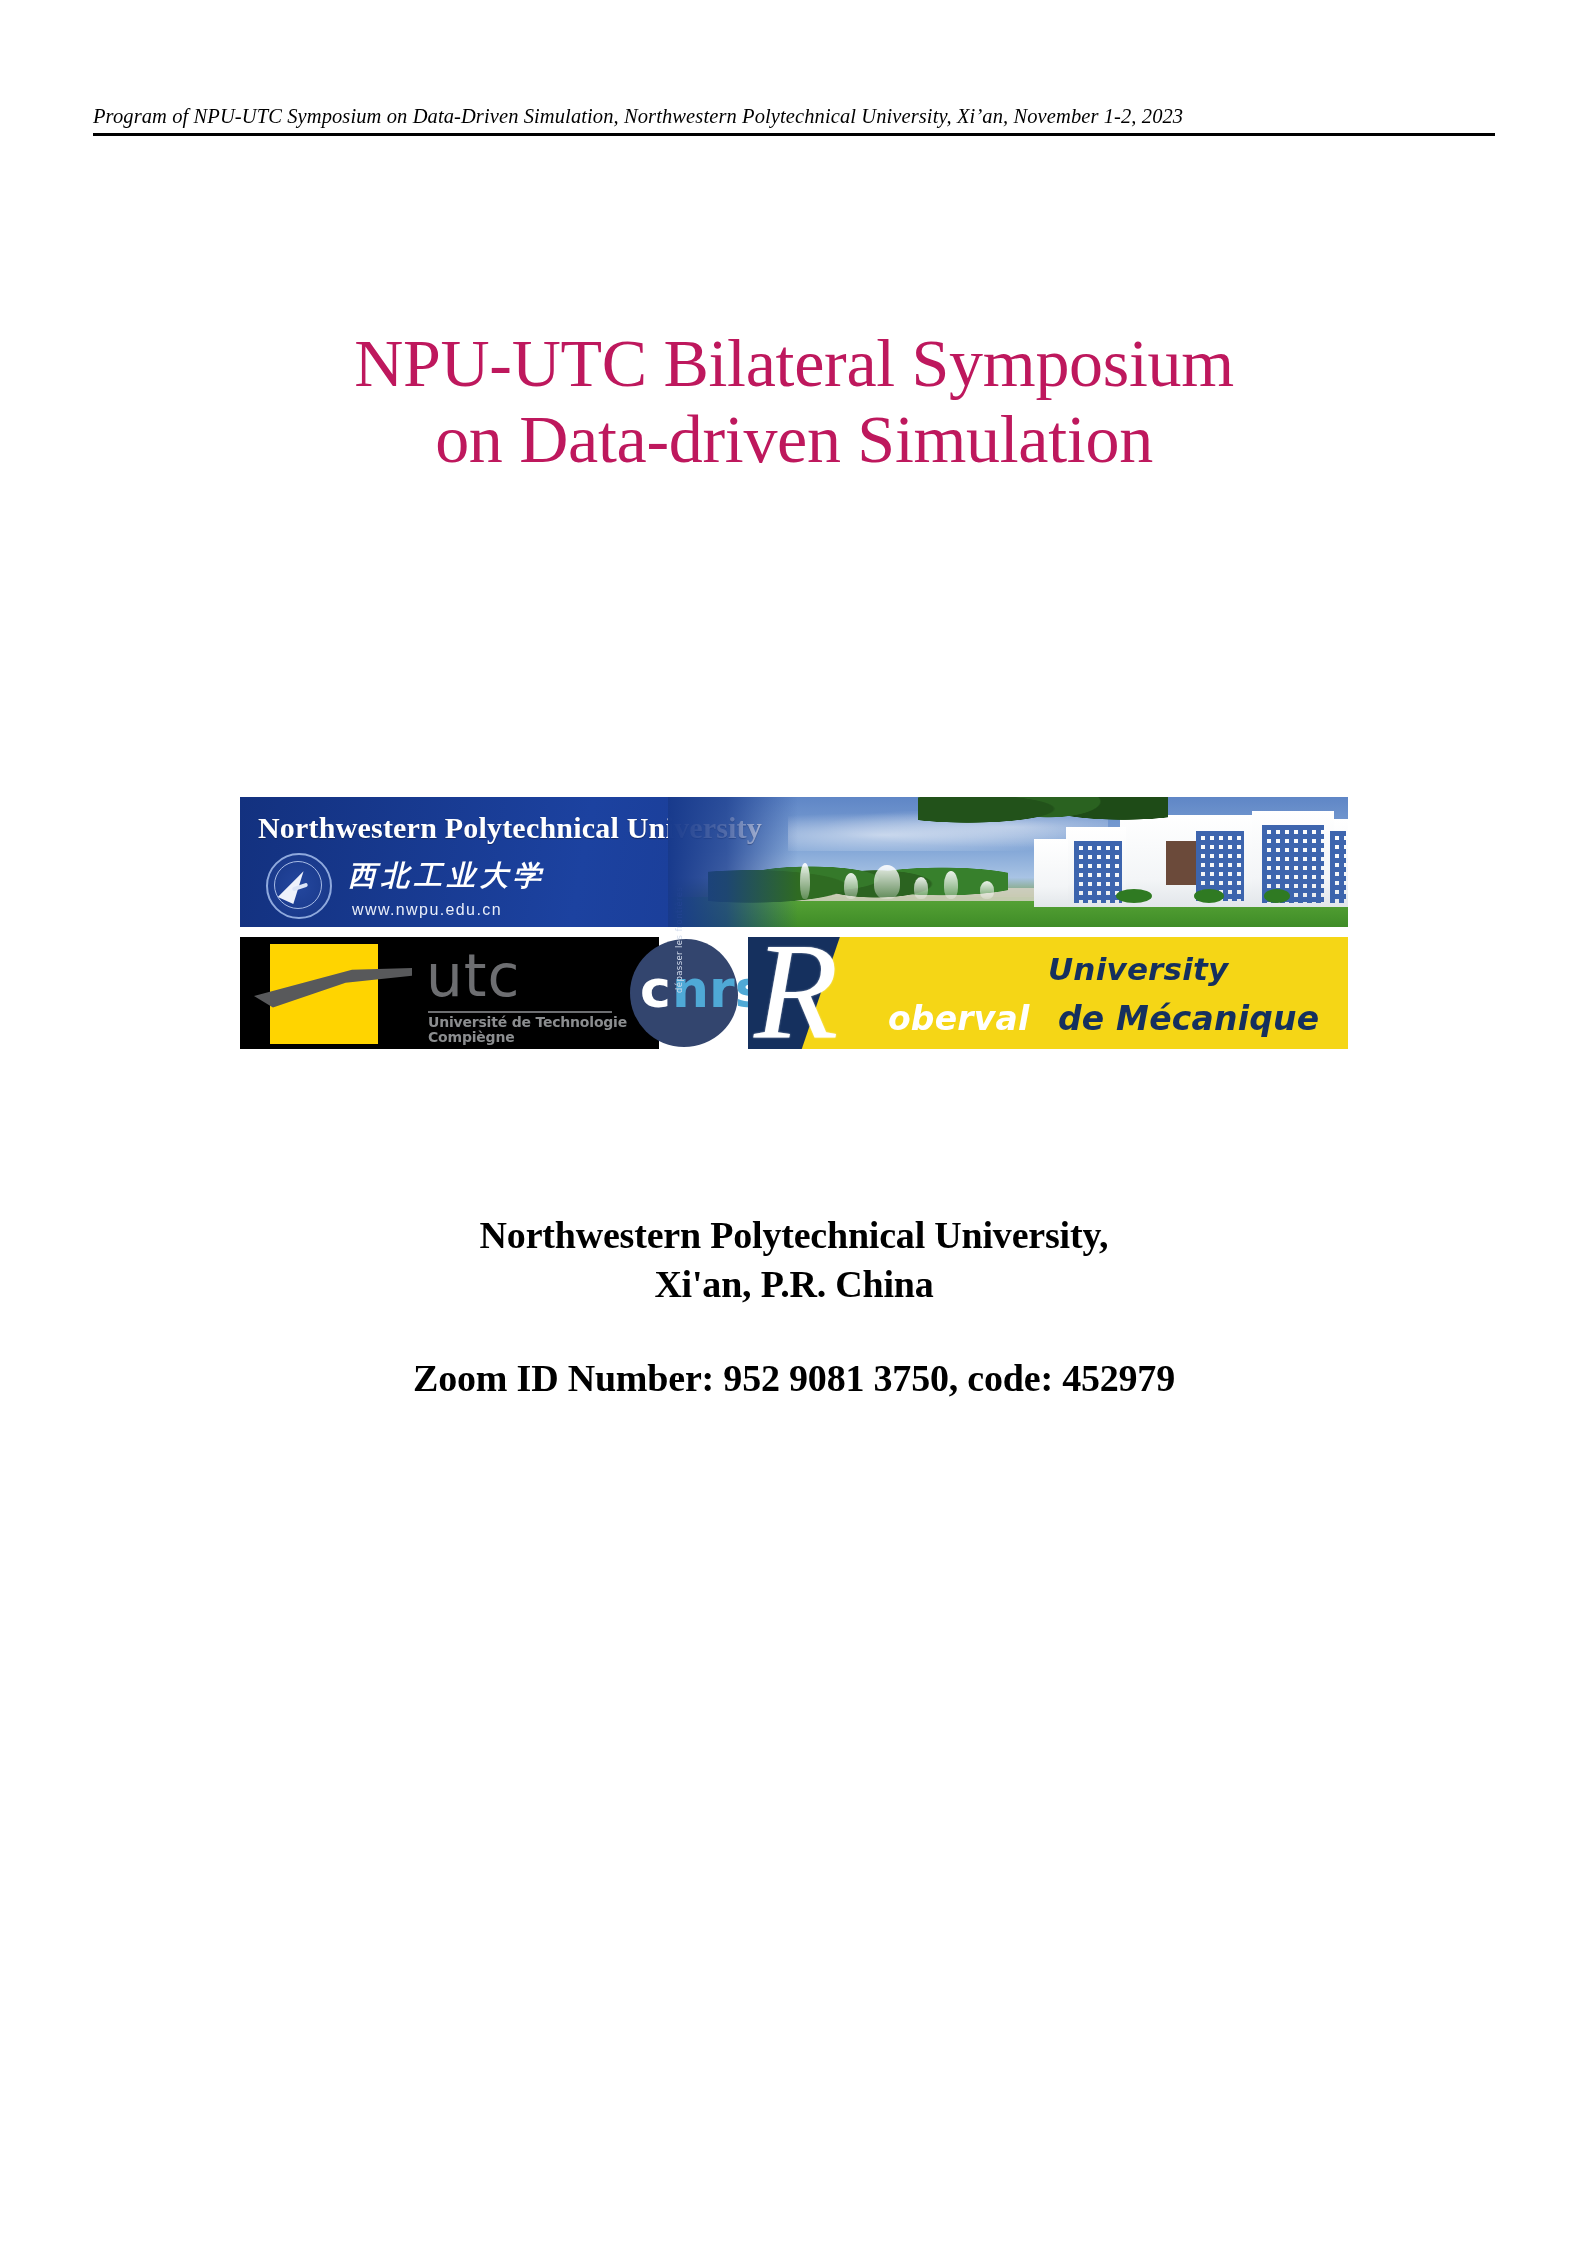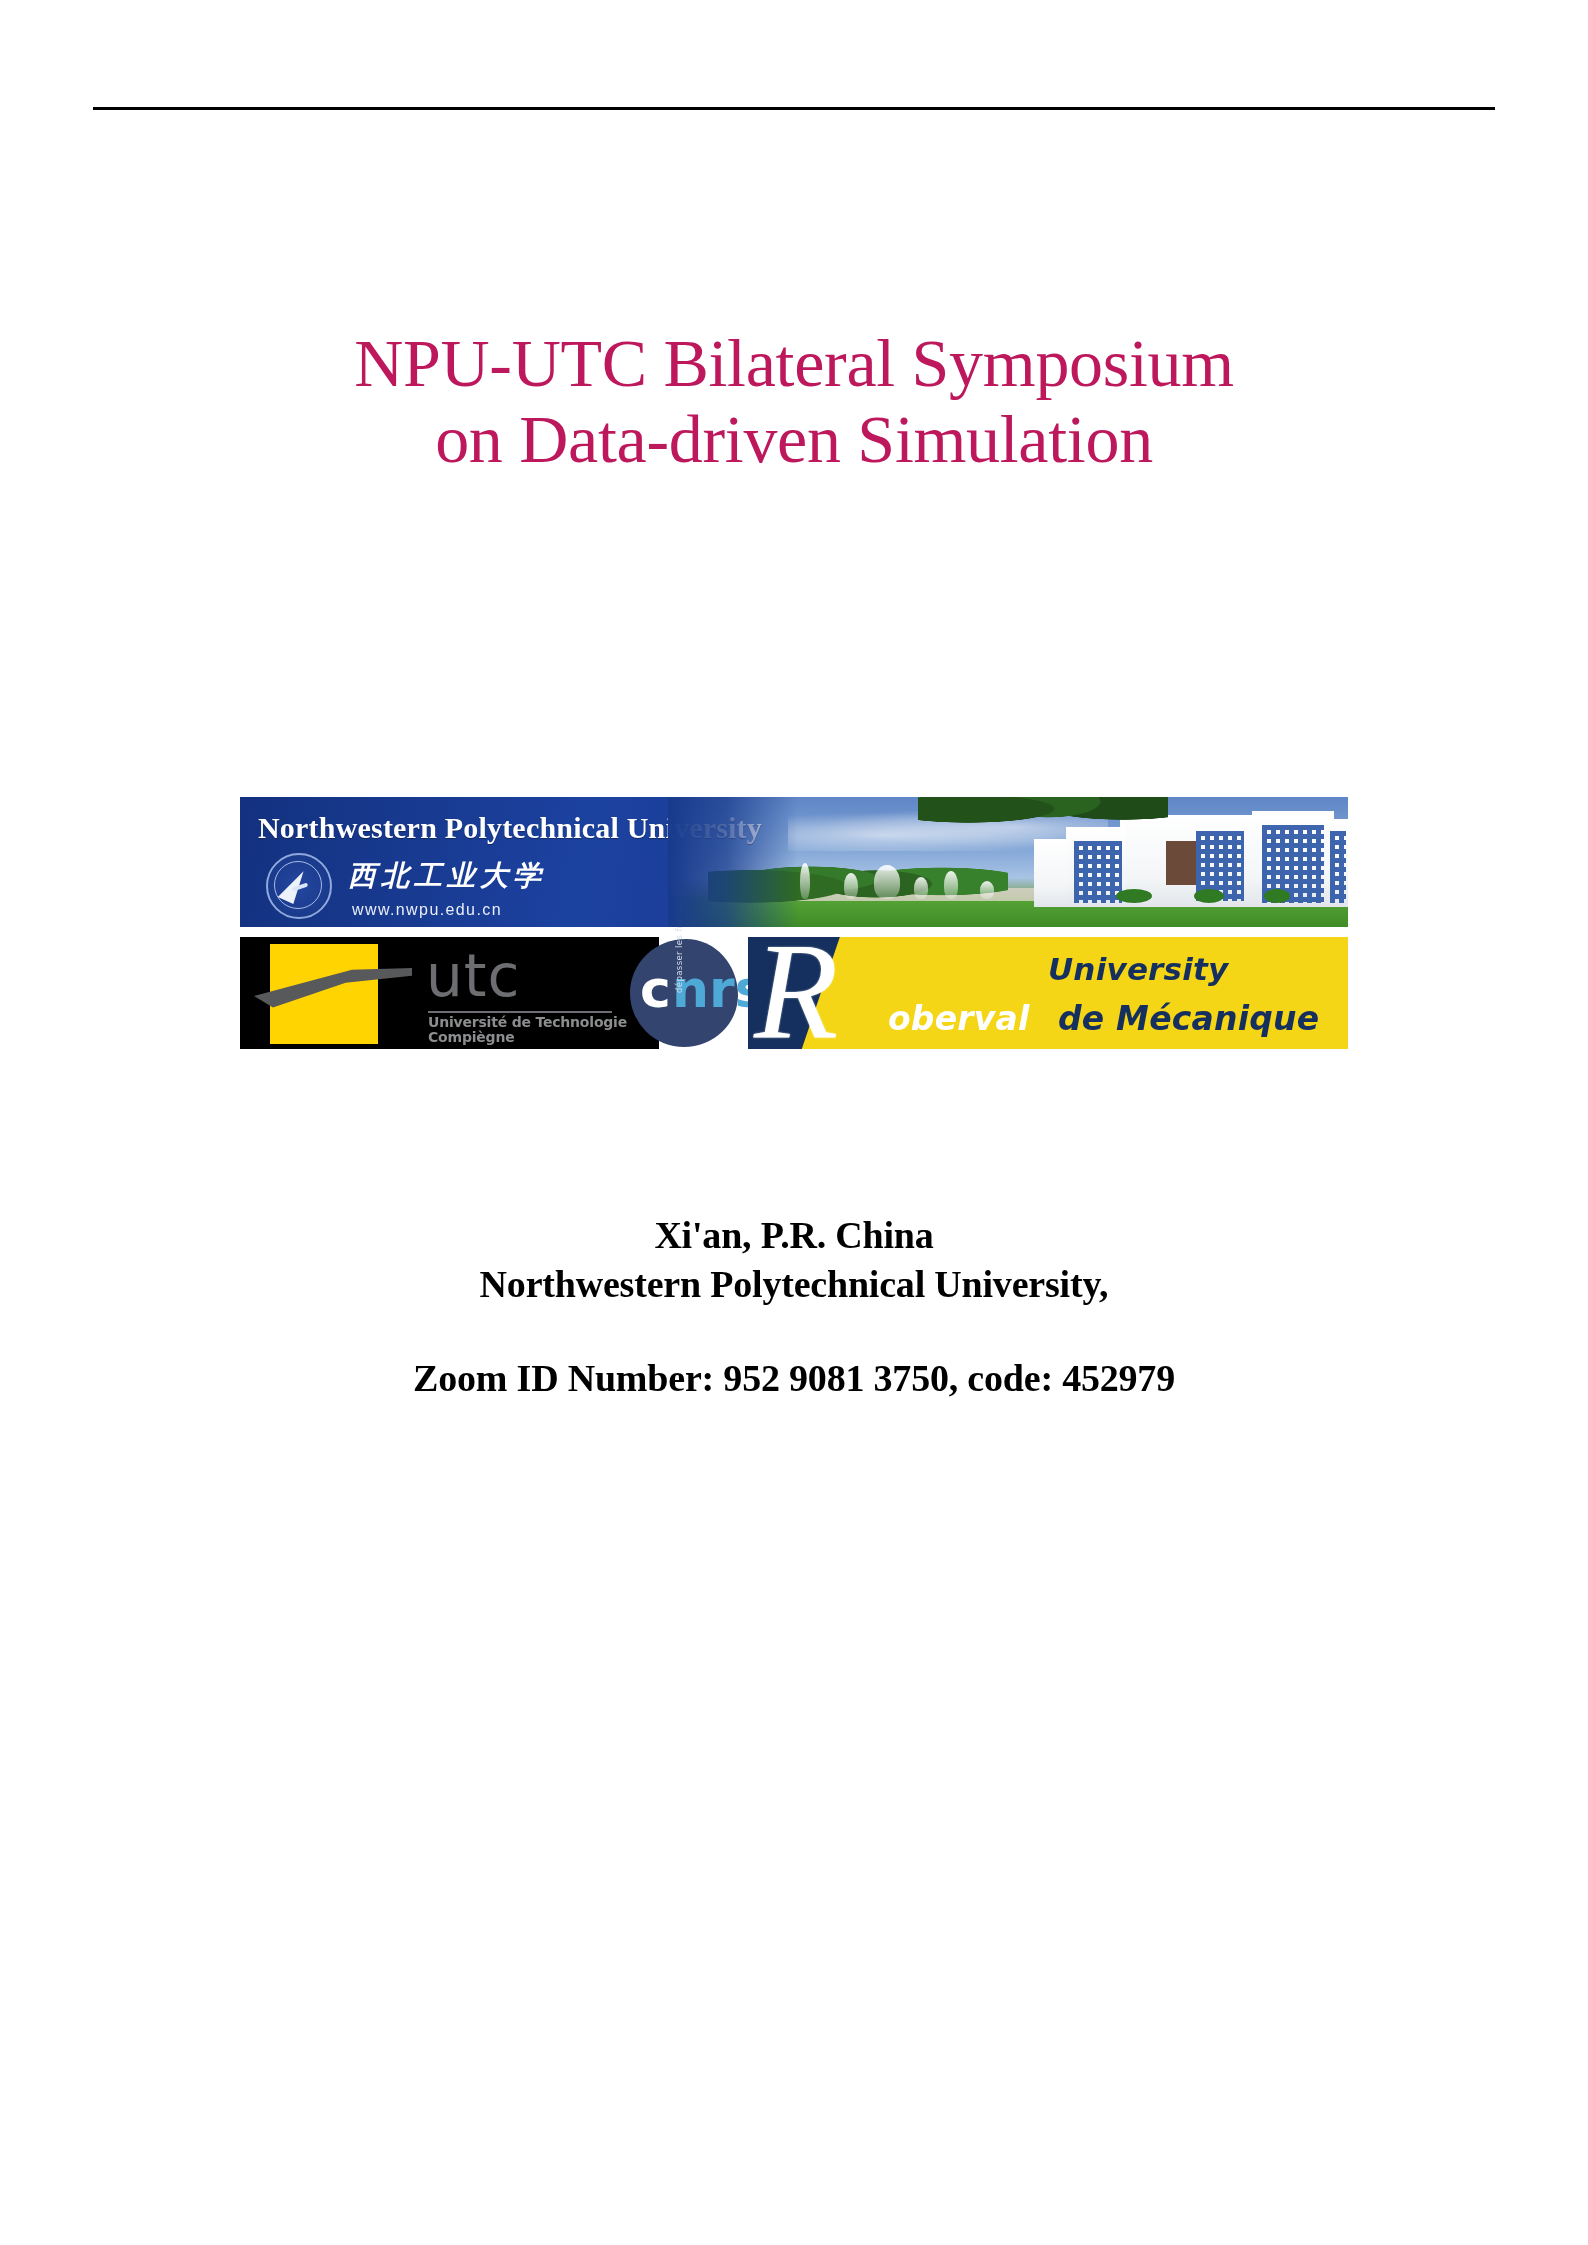--- a/index.html
+++ b/index.html
@@ -447,20 +447,21 @@
     font-size: 38px;
     line-height: 1.28;
     color: #000;
     letter-spacing: -0.2px;
   }
 </style>
 </head>
 <body>
 
 <div class="page-header">
+  <div class="page-header-text">Program of NPU-UTC  Symposium on Data-Driven Simulation, Northwestern Polytechnical University, Xi’an, November 1-2, 2023</div>
   <div class="page-header-rule"></div>
 </div>
 
 <div class="title-block">
   <div class="title-line">NPU-UTC Bilateral Symposium</div>
   <div class="title-line">on Data-driven Simulation</div>
 </div>
 
 <div class="logo-band">
 
@@ -537,16 +538,16 @@
       <div class="rv-script">R</div>
       <div class="rv-line1">University</div>
       <div class="rv-line2-white">oberval</div>
       <div class="rv-line2-navy">de Mécanique</div>
     </div>
 
   </div>
 </div>
 
 <div class="details-block">
+  <div class="details-line">Northwestern Polytechnical University,</div>
   <div class="details-line">Xi'an, P.R. China</div>
-  <div class="details-line">Northwestern Polytechnical University,</div>
   <div class="zoom-line">Zoom ID Number: 952 9081 3750, code: 452979</div>
 </div>
 
 </body></html>

